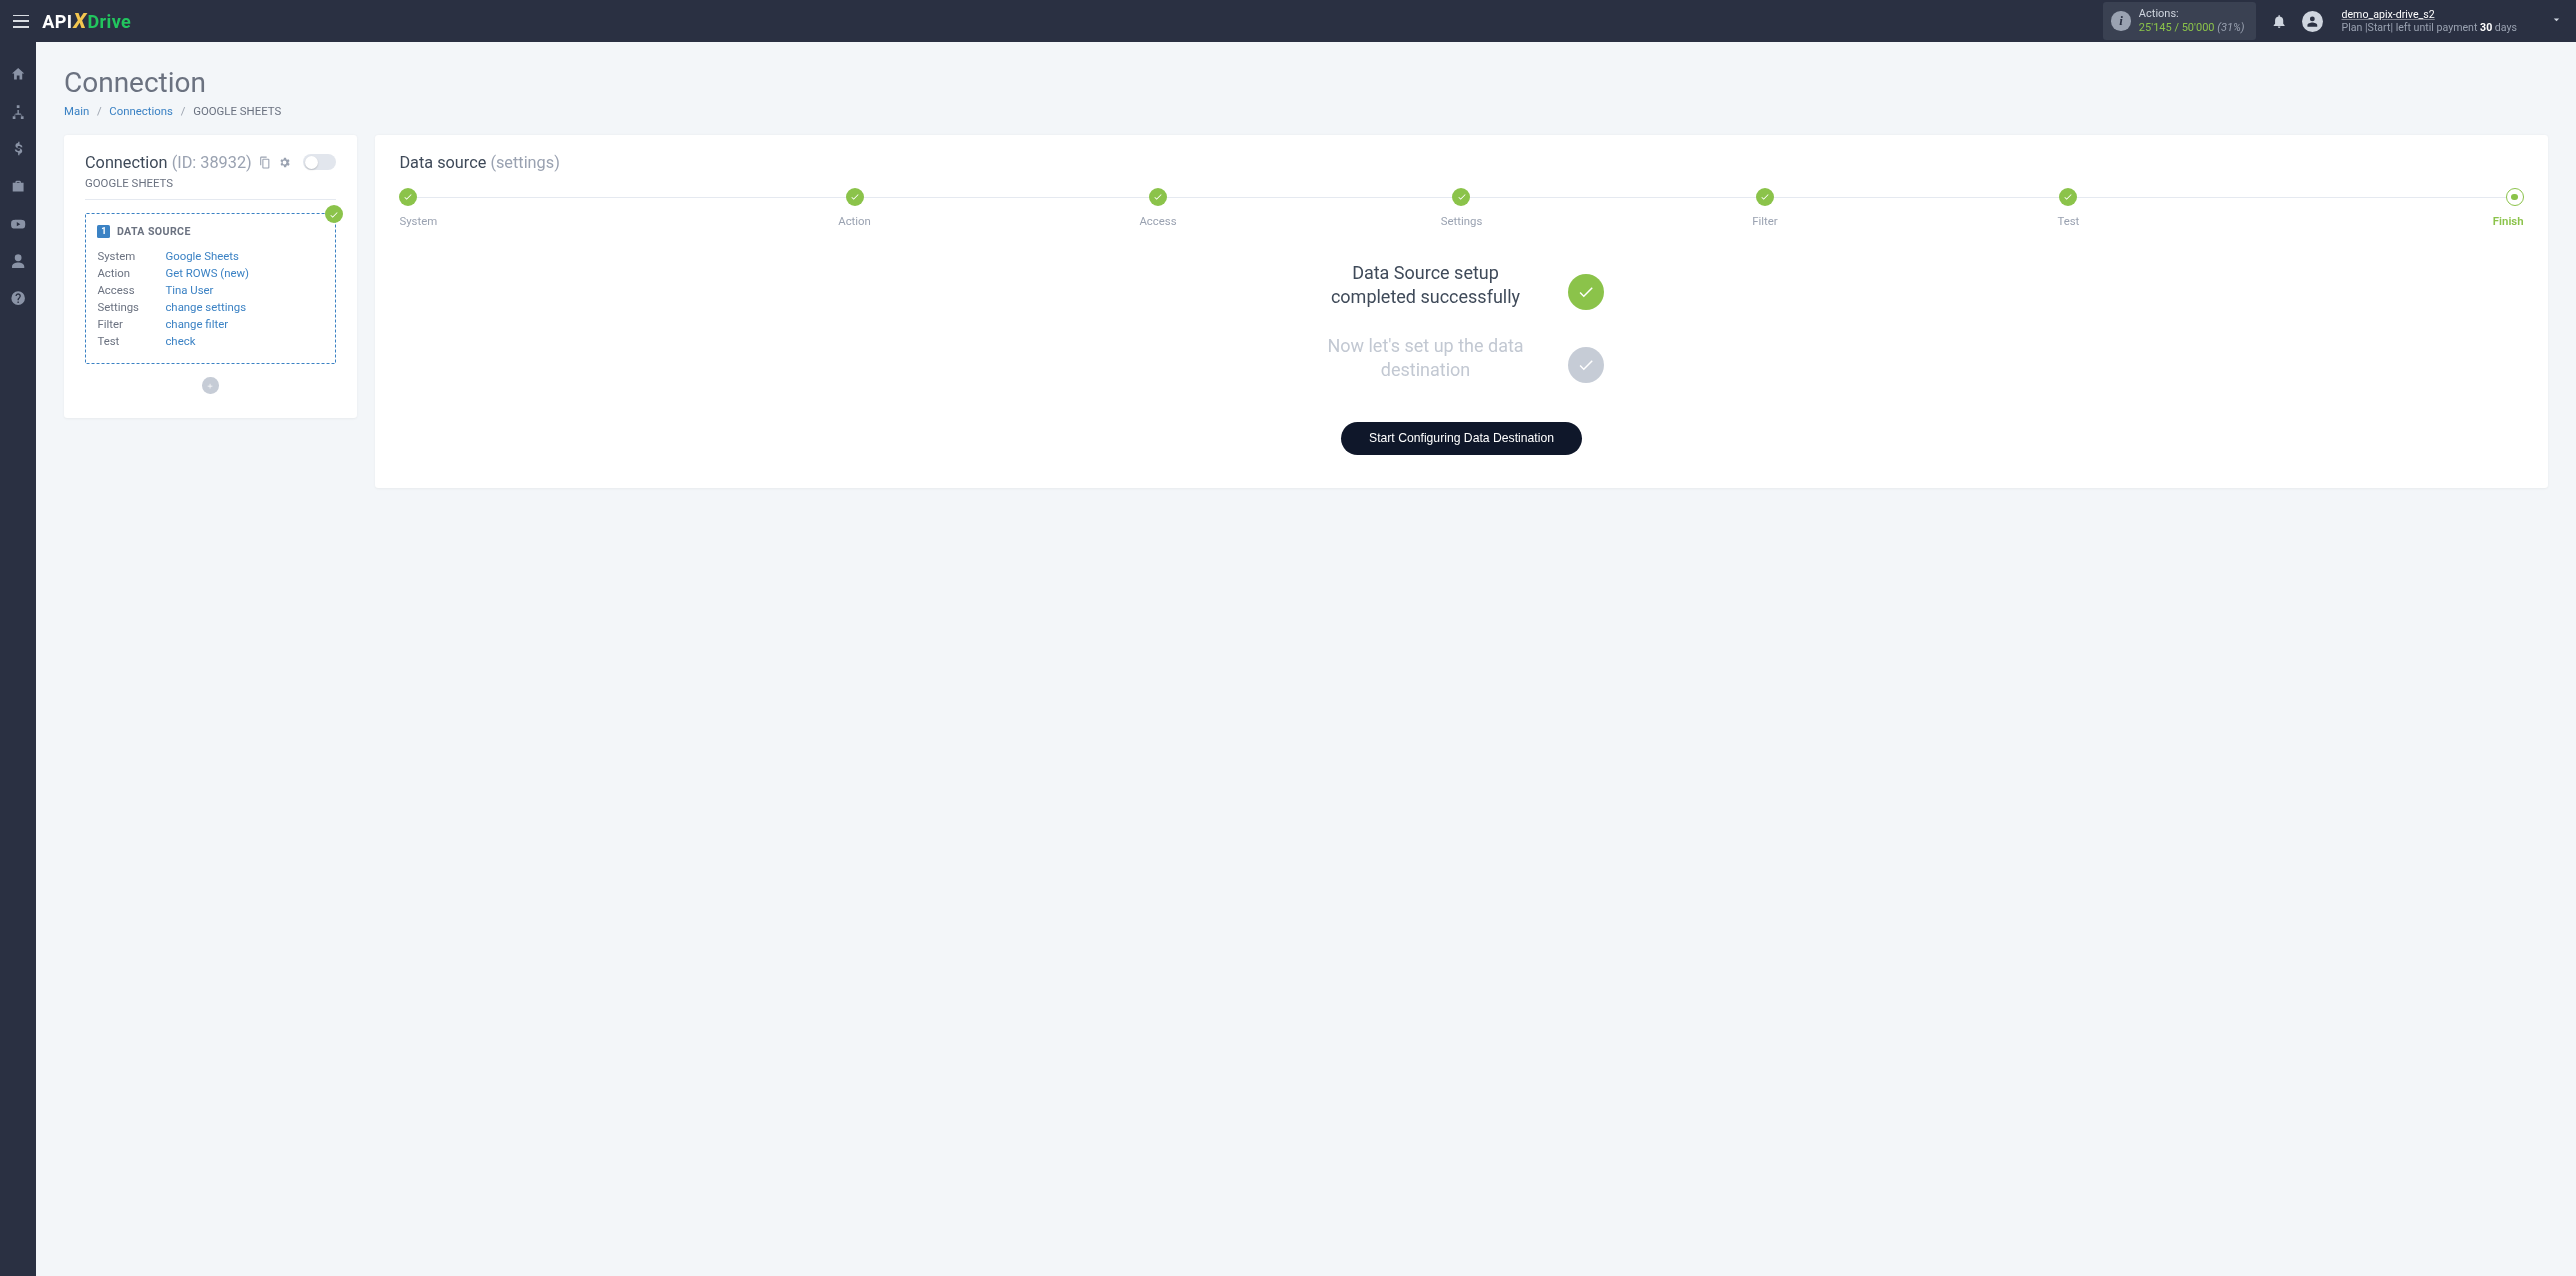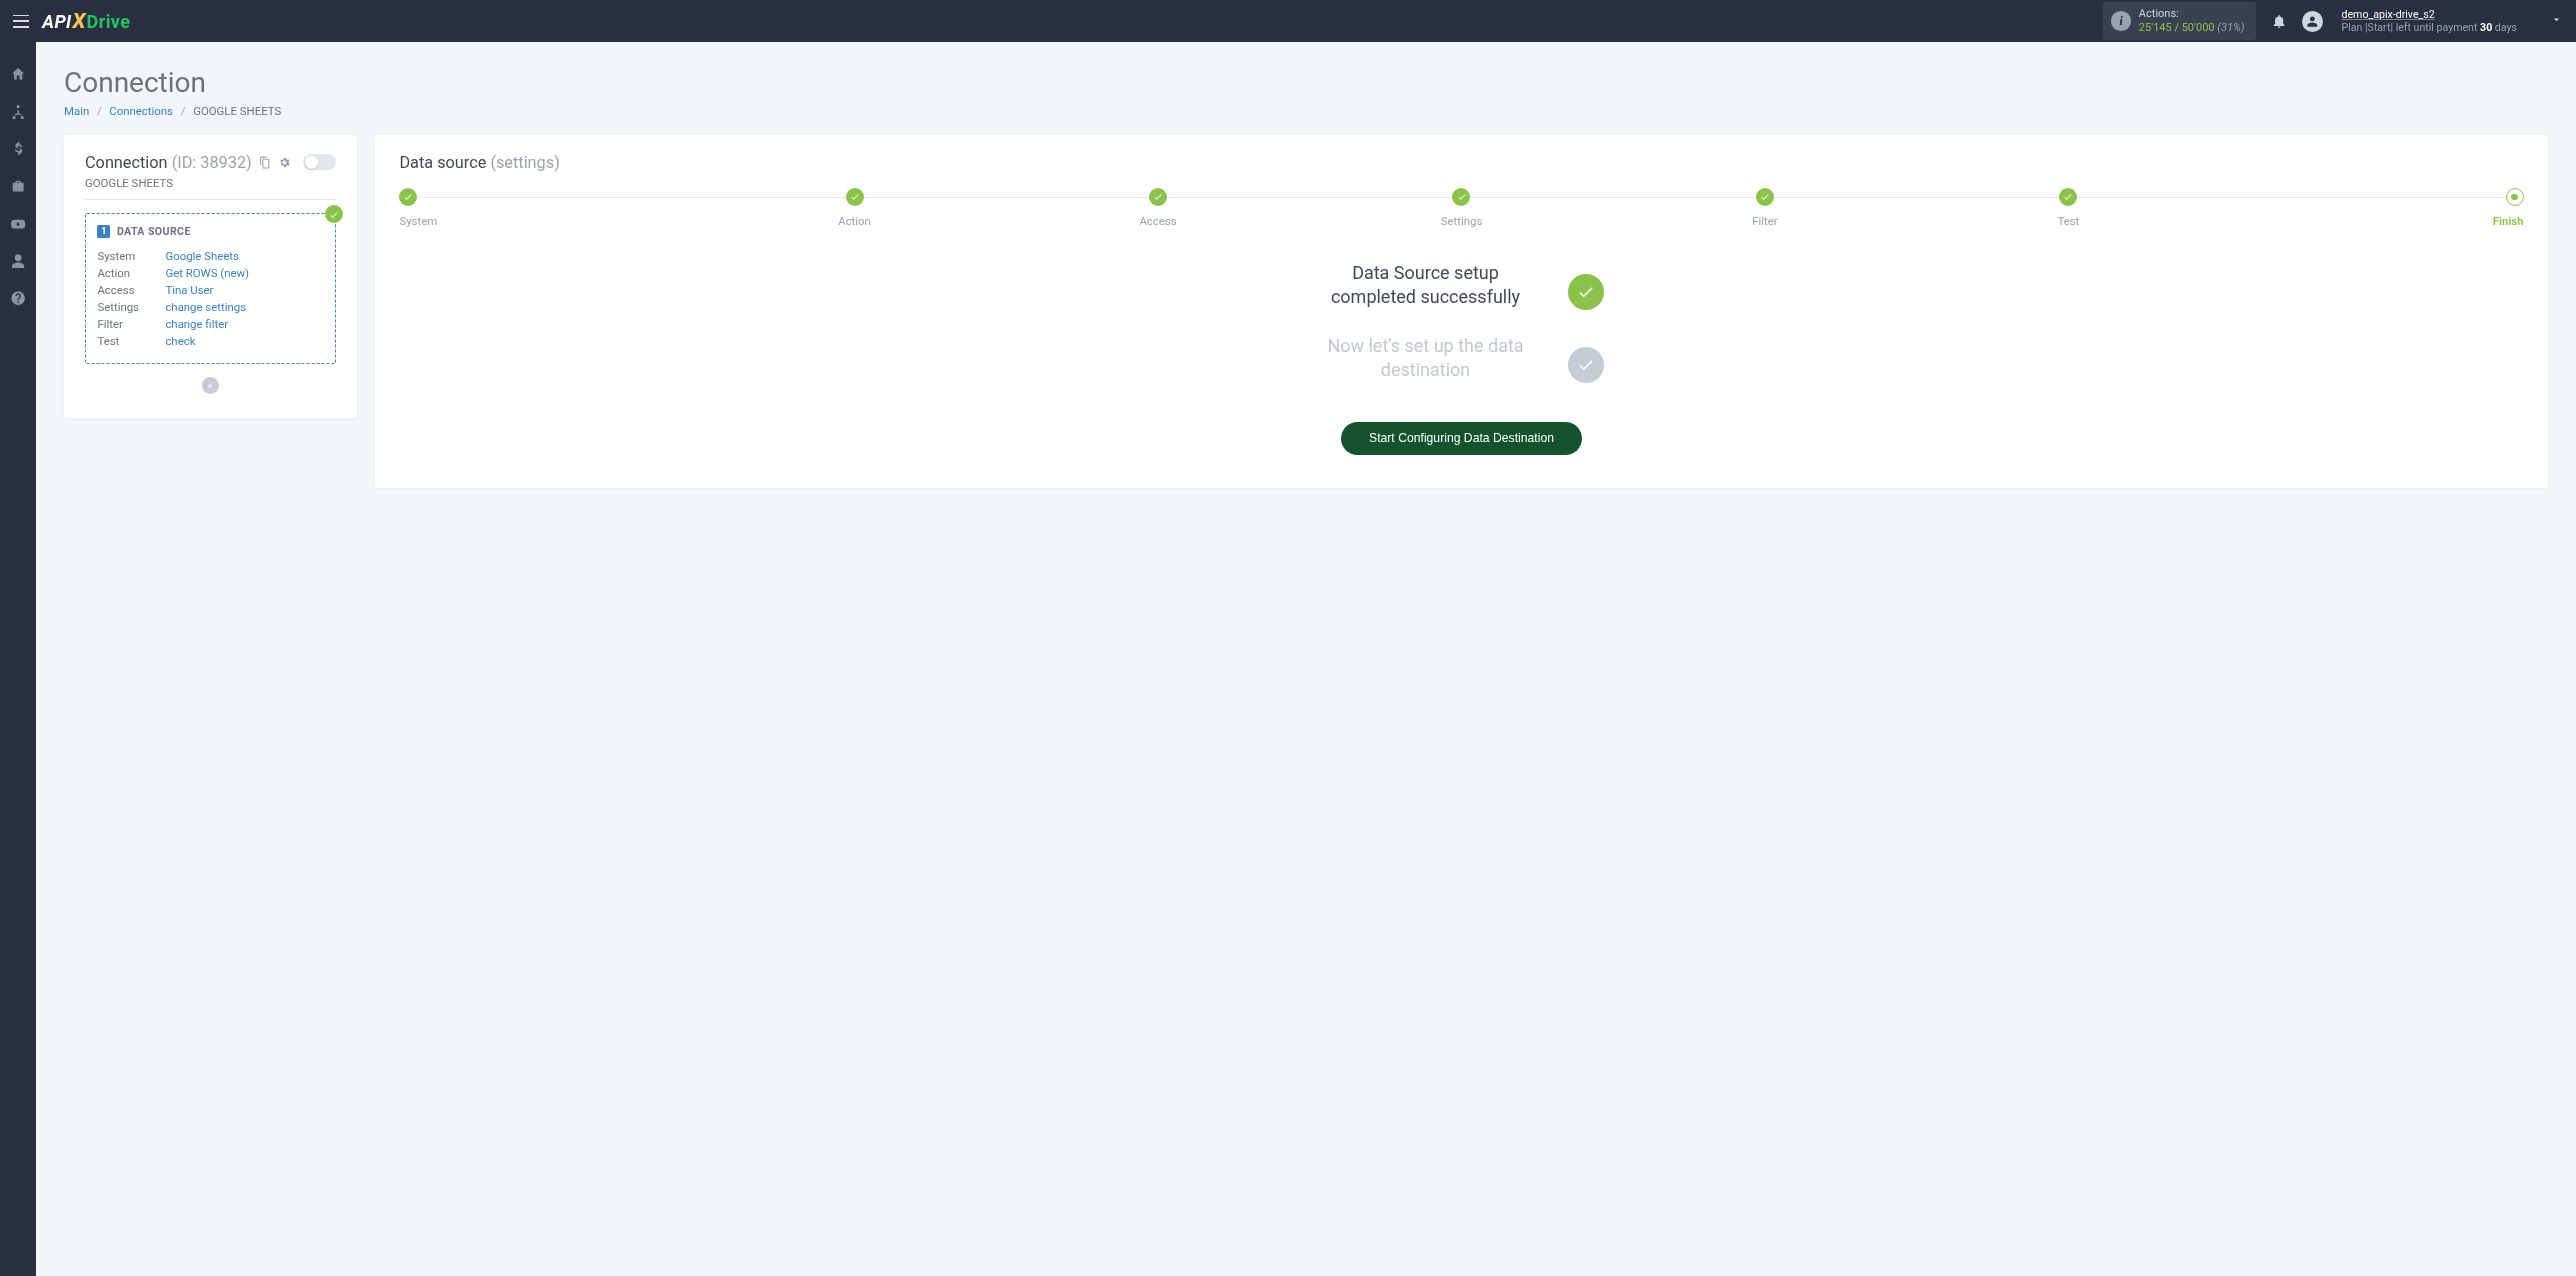--- a/index.html
+++ b/index.html
@@ -3,21 +3,21 @@
 <meta charset="utf-8">
 <style>
 * { box-sizing: border-box; margin: 0; padding: 0; }
 body { font-family: -apple-system, BlinkMacSystemFont, "Segoe UI", Roboto, Helvetica, Arial, sans-serif; background: #f3f6f9; color: #3f4a59; }
 
 
 .topbar { height: 42px; background: #2a3042; display: flex; align-items: center; padding: 0 13px; color: #fff; position: relative; }
 .menu-icon { width: 16.3px; height: 13px; display: flex; flex-direction: column; justify-content: space-between; margin-right: 13px; cursor: pointer; }
 .menu-icon span { height: 1.6px; background: #d9dde3; }
 .logo { display: flex; align-items: baseline; font-weight: 700; font-size: 18px; letter-spacing: 0.4px; }
-.logo .api { color: #fff; font-style: italic; }
+.logo .api { color: #fff; }
 .logo .x { color: #f3c64f; font-style: italic; font-weight: 800; margin: 0 0.8px; position: relative; font-size: 21px; }
 .logo .drive { color: #22c55e; }
 .spacer { flex: 1; }
 .actions-box { background: #3a4152; border-radius: 3.3px; padding: 4.9px 11.4px 4.9px 8.1px; display: flex; align-items: center; gap: 8.1px; margin-right: 14.7px; }
 .actions-box .info-icon { width: 19.5px; height: 19.5px; border-radius: 50%; background: #9aa2b1; display: flex; align-items: center; justify-content: center; color: #2a3042; font-weight: 700; font-style: italic; font-family: Georgia, serif; }
 .actions-text { font-size: 11px; line-height: 1.3; }
 .actions-text .label { color: #cfd5df; }
 .actions-text .nums .used { color: #8bc34a; }
 .actions-text .nums .total { color: #8bc34a; }
 .actions-text .nums .pct { color: #9aa2b1; font-style: italic; }
@@ -89,21 +89,21 @@
 
 .status-block { display: flex; align-items: flex-end; justify-content: center; gap: 36px; margin: 24.4px 0 16.3px; }
 .status-text { font-size: 18px; text-align: center; color: #3f4a59; line-height: 1.35; max-width: 212px; }
 .status-text.muted { color: #c2c8d2; }
 .big-check { width: 36px; height: 36px; border-radius: 50%; display: flex; align-items: center; justify-content: center; }
 .big-check.ok { background: #8bc34a; }
 .big-check.muted { background: #c6ccd6; }
 .big-check svg { width: 18px; height: 18px; fill: #fff; }
 
 .cta-wrap { text-align: center; margin-top: 39px; }
-.cta { display: inline-block; background: #14532d; color: #fff; border: none; border-radius: 814px; padding: 9.8px 28px; font-size: 12.2px; cursor: pointer; }
+.cta { display: inline-block; background: #0f172a; color: #fff; border: none; border-radius: 814px; padding: 9.8px 28px; font-size: 12.2px; cursor: pointer; }
 </style>
 </head>
 <body>
 
 <svg width="0" height="0" style="position:absolute">
   <defs>
     <symbol id="check" viewBox="0 0 24 24">
         <path d="M9 16.2 4.8 12l-1.4 1.4L9 19 21 7l-1.4-1.4z"></path>
       </symbol>
     <symbol id="bell" viewBox="0 0 24 24">

